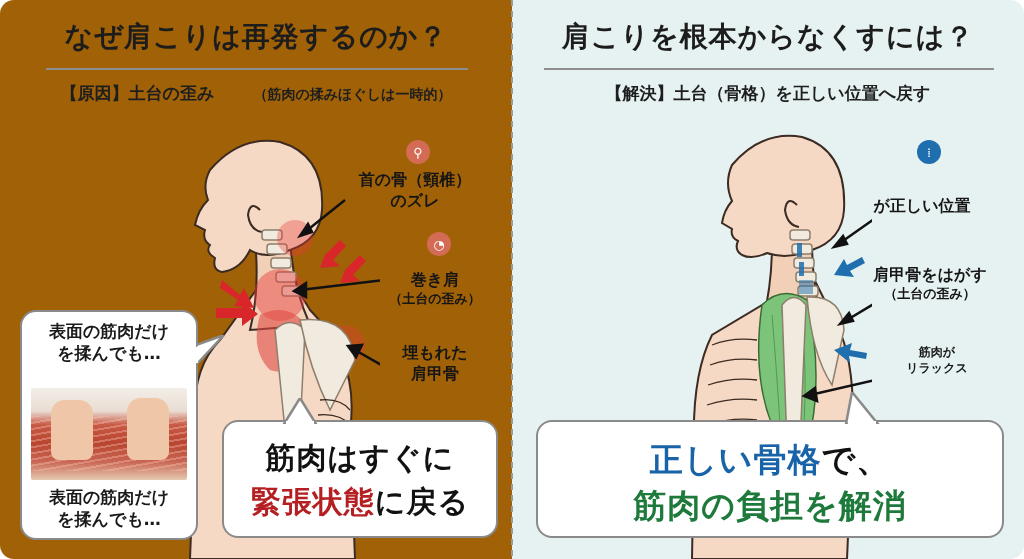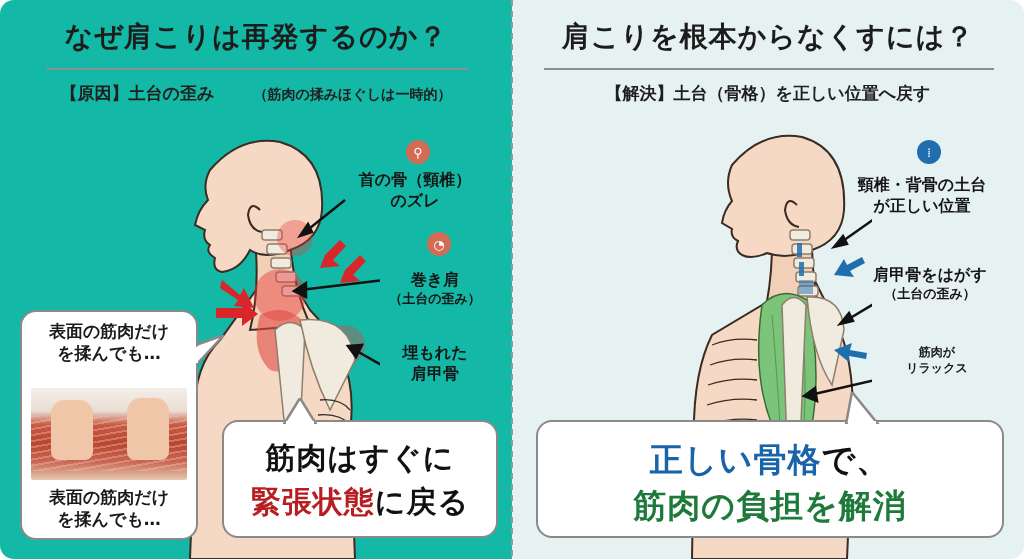--- a/index.html
+++ b/index.html
@@ -1,20 +1,20 @@
 <!DOCTYPE html>
 <html><head>
 <meta charset="utf-8">
 <style>
   * { box-sizing: border-box; margin: 0; padding: 0; }
   html, body { width: 1024px; height: 559px; overflow: hidden; background: #ffffff; }
   body { font-family: "DejaVu Sans", "Liberation Sans", sans-serif; position: relative; }
 
   .panel { position: absolute; top: 0; height: 559px; overflow: hidden; }
-  .panel-left  { left: 0;   width: 512px; background: #14b8a6; border-radius: 14px 0 0 14px; }
+  .panel-left  { left: 0;   width: 512px; background: #a16207; border-radius: 14px 0 0 14px; }
   .panel-right { left: 512px; width: 512px; background: #e6f1f1; border-radius: 0 14px 14px 0; }
   .divider { position: absolute; left: 511px; top: 0; width: 2px; height: 559px;
              background: repeating-linear-gradient(to bottom, #9a9a9a 0 6px, transparent 6px 11px); z-index: 5; }
 
   .title { position: absolute; top: 18px; width: 100%; text-align: center;
            font-size: 28px; font-weight: bold; color: #1c1c1c; letter-spacing: 1px; }
   .rule { position: absolute; top: 68px; height: 2px; background: #8e8e8e; }
   .panel-left .rule { left: 46px; width: 422px; }
   .panel-right .rule { left: 32px; width: 450px; }
   .subtitle { position: absolute; top: 82px; width: 100%; text-align: center;
@@ -211,21 +211,21 @@
       <polygon points="162,122 171,111 175,119"></polygon>
       <line x1="225" y1="165" x2="175" y2="195"></line>
       <polygon points="168,199 177,188 181,196"></polygon>
       <line x1="225" y1="250" x2="138" y2="270"></line>
       <polygon points="132,271 143,263 145,276"></polygon>
     </g>
   </svg>
 
   <div class="icon-badge badge-blue" style="left:405px; top:140px;">⁞</div>
   <div class="label" style="left:325px; top:175px; width:170px; font-size:16px;">
-    <span>頸椎・背骨の土台</span><br>
+    <br>
     <span>が正しい位置</span>
   </div>
   <div class="label" style="left:338px; top:265px; width:160px; font-size:16px;">
     <span>肩甲骨をはがす</span>
     <span class="sub">（土台の歪み）</span>
   </div>
   <div class="label" style="left:370px; top:345px; width:110px; font-size:12px;">
     <span>筋肉が</span><br>
     <span>リラックス</span>
   </div>

